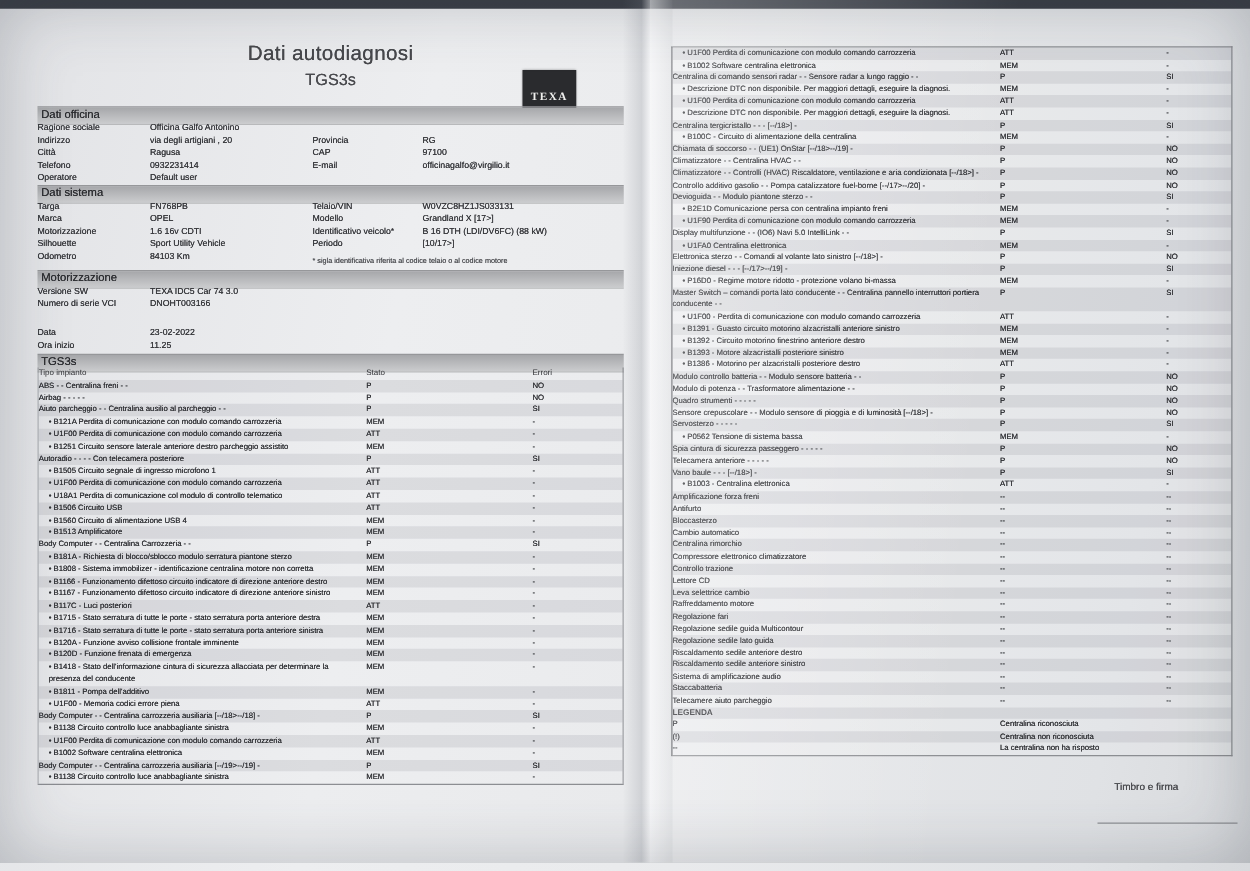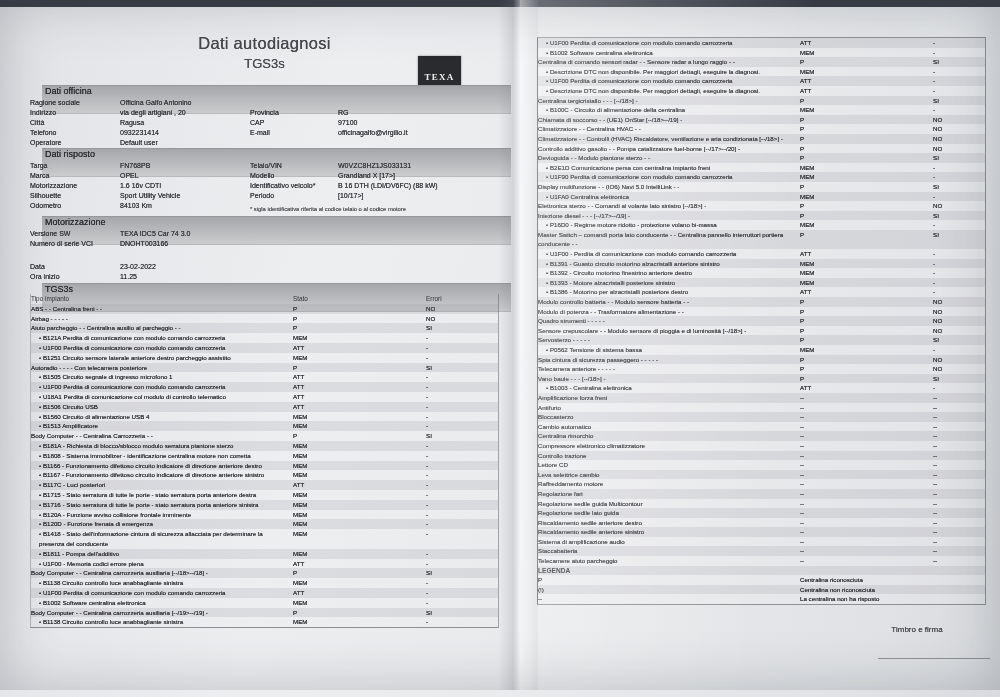--- a/index.html
+++ b/index.html
@@ -15,21 +15,21 @@
          box-shadow:inset 0 0 55px rgba(55,60,72,.28);}
   .page{position:absolute;color:#3a3b3f;}
   #page1{left:30px;top:0;width:469px;height:690px;}
   
   .title1{position:absolute;left:0;top:27px;width:100%;text-align:center;font-size:16.5px;color:#47484c;letter-spacing:.3px;}
   .title2{position:absolute;left:0;top:49px;width:100%;text-align:center;font-size:13px;color:#4a4b4f;}
   .texa{position:absolute;left:388px;top:33px;width:43px;height:41px;background:#2a2b2e;
         display:flex;align-items:center;justify-content:center;box-shadow:0 0 2px rgba(0,0,0,.4);margin-top:16px;}
   .texa span{font-family:"Liberation Serif",serif;font-weight:bold;font-size:9px;letter-spacing:1.2px;color:#f0f0ee;}
   
-  .bar{position:absolute;left:12px;width:469px;height:29px;line-height:11px;padding-left:3px;box-sizing:border-box;
+  .bar{position:absolute;left:0;width:469px;height:15px;line-height:11px;padding-left:3px;box-sizing:border-box;
        background:linear-gradient(#a6a7aa,#cbccce);border-top:1px solid #96979a;border-bottom:1px solid #b8b9bb;
        font-size:9px;color:#2c2d31;}
   
   .fields{position:absolute;left:0;width:469px;font-size:7px;color:#38393d;}
   .frow{position:relative;height:10px;line-height:10px;}
   .frow span{position:absolute;white-space:nowrap;}
   .fl1{left:0;}.fv1{left:90px;}.fl2{left:220px;}.fv2{left:308px;}
   .footnote{position:absolute;left:220px;top:199px;font-size:5.8px;color:#55565a;white-space:nowrap;}
   
   .tbl{position:absolute;font-size:6.2px;color:#333438;}
@@ -85,21 +85,21 @@
             <span class="fv1">0932231414</span>
             <span class="fl2">E-mail</span>
             <span class="fv2">officinagalfo@virgilio.it</span>
           </div>
           <div class="frow t">
             <span class="fl1">Operatore</span>
             <span class="fv1">Default user</span>
           </div>
         </div>
 
-      <div class="bar t" style="top:141px">Dati risposto</div>
+      <div class="bar t" style="top:141px">Dati sistema</div>
       <div class="fields" style="top:154px">
           <div class="frow t">
             <span class="fl1">Targa</span>
             <span class="fv1">FN768PB</span>
             <span class="fl2">Telaio/VIN</span>
             <span class="fv2">W0VZC8HZ1JS033131</span>
           </div>
           <div class="frow t">
             <span class="fl1">Marca</span>
             <span class="fv1">OPEL</span>

